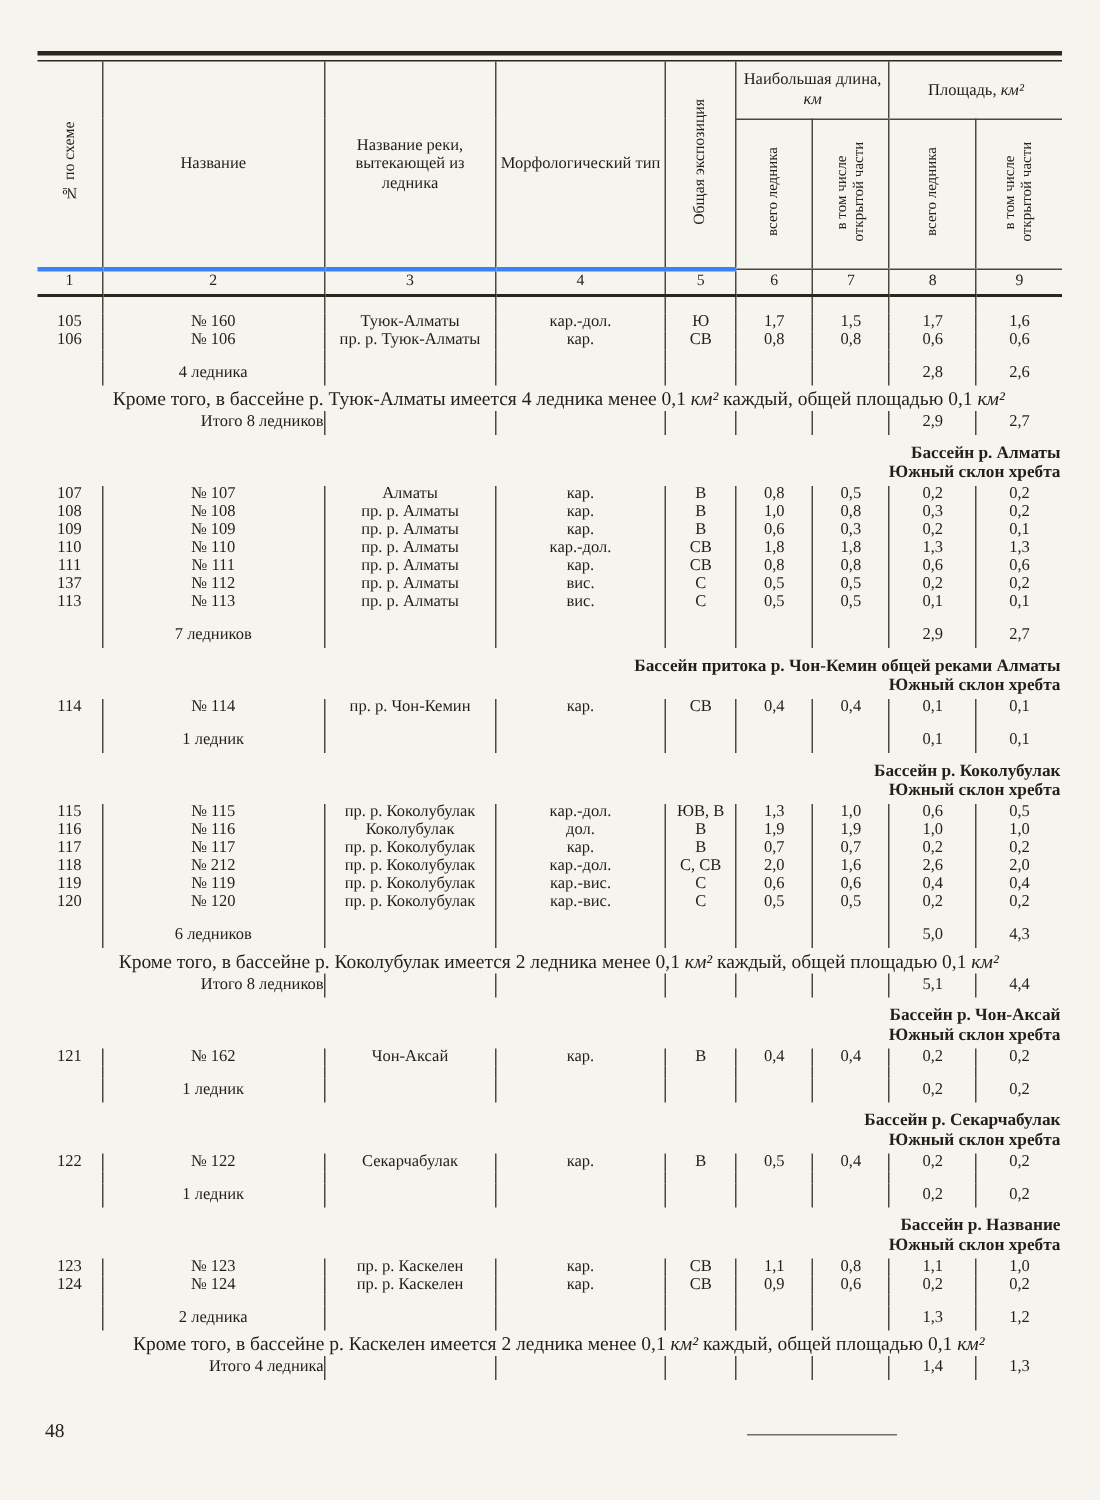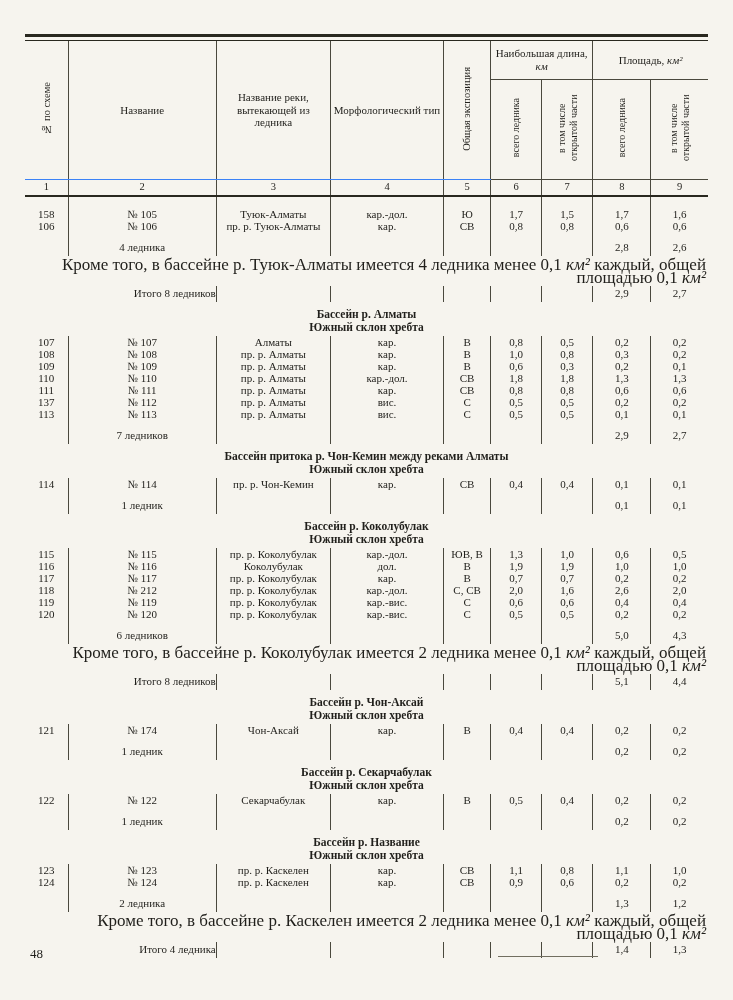--- a/index.html
+++ b/index.html
@@ -6,35 +6,35 @@
   *{box-sizing:border-box}
   html,body{margin:0;padding:0}
   body{background:#f6f4ee;font-family:"Liberation Serif","DejaVu Serif",serif}
   .page{position:relative;width:733px;height:1000px;background:#f6f4ee;color:#201f1b;overflow:hidden}
   .sheet{position:absolute;left:25px;top:34px;width:683px}
   .top-rule{height:7px;border-top:3px solid #29281f;border-bottom:1px solid #29281f}
   table.glacier{width:683px;border-collapse:collapse;table-layout:fixed}
   th,td{padding:0;font-weight:normal}
   thead th{font-size:11px;line-height:12.5px;text-align:center;vertical-align:middle;border-left:1px solid #4a483d;padding:2px 1px}
   thead th.first{border-left:none}
-  thead th.rsp{border-bottom:1px solid #3b82f6}
+  thead th.rsp{border-bottom:3px solid #3b82f6}
   thead th.group{height:38px;border-bottom:1px solid #4a483d}
   thead tr.r2 th{height:100px;border-bottom:1px solid #4a483d}
   thead tr.nums th{height:17px;border-bottom:2px solid #29281f;font-size:10.5px;padding:1px}
   .vert{display:inline-block;writing-mode:vertical-rl;transform:rotate(180deg);font-size:10.5px;line-height:11.5px}
   tr.r2 .vert{max-height:92px;font-size:10px}
   .unit{font-style:italic}
   tbody td{font-size:11px;line-height:11.5px;text-align:center;vertical-align:top;border-left:1px solid #4a483d}
   tbody td.c1{border-left:none}
   tr.lead-gap td{height:12px}
   tr.gap-row td{height:8px}
   tr.data-row td{padding:.5px 2px 0}
   tr.summary-row td,tr.total-row td{height:16px;vertical-align:middle}
-  td.section-head{border-left:none;text-align:center;font-weight:bold;font-size:11.5px;line-height:13px;padding:6px 1px 2px}
-  td.note{border-left:none;text-align:right;font-size:17px;line-height:13px;padding:2px 2px 2px 14px}
+  td.section-head{border-left:none;text-align:right;font-weight:bold;font-size:11.5px;line-height:13px;padding:6px 1px 2px}
+  td.note{border-left:none;text-align:center;font-size:13px;line-height:13px;padding:2px 2px 2px 14px}
   td.total-label{border-left:none;text-align:right}
   .page-number{position:absolute;left:30px;top:946px;font-size:13px}
   .rule-fragment{position:absolute;left:498px;top:956px;width:100px;border-top:1px solid #716e60}
 </style>
 </head>
 <body>
 
 <div class="page">
   <div class="sheet">
     <div class="top-rule"></div>
@@ -102,22 +102,22 @@
             <td class="c2"></td>
             <td class="c3"></td>
             <td class="c4"></td>
             <td class="c5"></td>
             <td class="c6"></td>
             <td class="c7"></td>
             <td class="c8"></td>
             <td class="c9"></td>
           </tr>
           <tr class="data-row">
-            <td class="c1">158</td>
-            <td class="c2">№ 105</td>
+            <td class="c1">105</td>
+            <td class="c2">№ 160</td>
             <td class="c3">Туюк-Алматы</td>
             <td class="c4">кар.-дол.</td>
             <td class="c5">Ю</td>
             <td class="c6">1,7</td>
             <td class="c7">1,5</td>
             <td class="c8">1,7</td>
             <td class="c9">1,6</td>
           </tr>
           <tr class="data-row">
             <td class="c1">106</td>
@@ -265,21 +265,21 @@
             <td class="c3"></td>
             <td class="c4"></td>
             <td class="c5"></td>
             <td class="c6"></td>
             <td class="c7"></td>
             <td class="c8">2,9</td>
             <td class="c9">2,7</td>
           </tr>
           <tr>
             <td class="section-head" colspan="9">
-              <div class="basin">Бассейн притока р. Чон-Кемин между реками Алматы</div>
+              <div class="basin">Бассейн притока р. Чон-Кемин общей реками Алматы</div>
               <div class="slope">Южный склон хребта</div>
             </td>
           </tr>
           <tr class="data-row">
             <td class="c1">114</td>
             <td class="c2">№ 114</td>
             <td class="c3">пр. р. Чон-Кемин</td>
             <td class="c4">кар.</td>
             <td class="c5">СВ</td>
             <td class="c6">0,4</td>
@@ -417,21 +417,21 @@
             <td class="c9">4,4</td>
           </tr>
           <tr>
             <td class="section-head" colspan="9">
               <div class="basin">Бассейн р. Чон-Аксай</div>
               <div class="slope">Южный склон хребта</div>
             </td>
           </tr>
           <tr class="data-row">
             <td class="c1">121</td>
-            <td class="c2">№ 174</td>
+            <td class="c2">№ 162</td>
             <td class="c3">Чон-Аксай</td>
             <td class="c4">кар.</td>
             <td class="c5">В</td>
             <td class="c6">0,4</td>
             <td class="c7">0,4</td>
             <td class="c8">0,2</td>
             <td class="c9">0,2</td>
           </tr>
           <tr class="gap-row">
             <td class="c1"></td>

